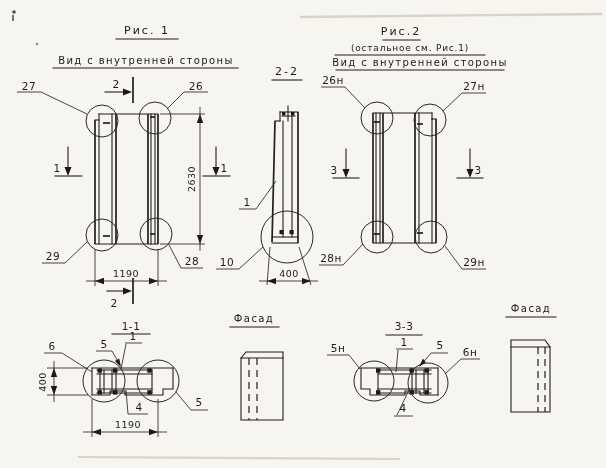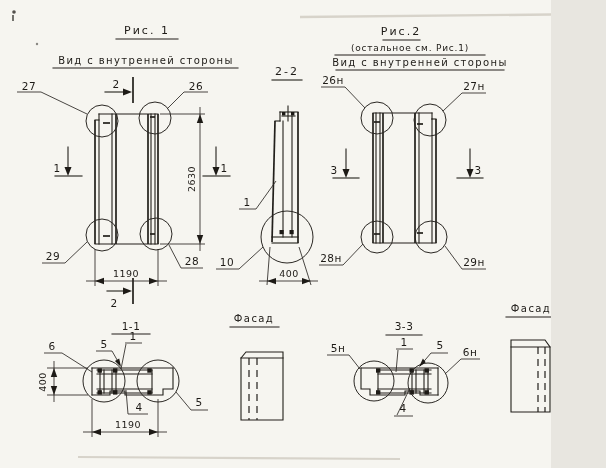--- a/index.html
+++ b/index.html
@@ -1,16 +1,16 @@
 <!DOCTYPE html>
 <html><head>
 <meta charset="utf-8">
 <style>
   html,body{margin:0;padding:0;background:#e8e6e0;}
-  #stage{position:relative;width:551px;height:468px;background:#f6f5f0;overflow:hidden;
+  #stage{position:relative;width:606px;height:468px;background:#f6f5f0;overflow:hidden;
          font-family:"DejaVu Sans",sans-serif;}
   svg{position:absolute;left:0;top:0;}
   .ln{stroke:#221f1b;stroke-width:1.1;fill:none;stroke-linecap:square;}
   .thk{stroke:#221f1b;stroke-width:1.7;fill:none;stroke-linecap:butt;}
   .thin{stroke:#2a2723;stroke-width:0.85;fill:none;}
   .circ{stroke:#2a2723;stroke-width:1;fill:none;}
   .dash{stroke:#221f1b;stroke-width:1.2;fill:none;stroke-dasharray:7 5;}
   .blk{fill:#1d1a16;stroke:none;}
   .faint{stroke:#d7d3ca;fill:none;}
   text{font-family:"DejaVu Sans",sans-serif;fill:#1d1a16;}

